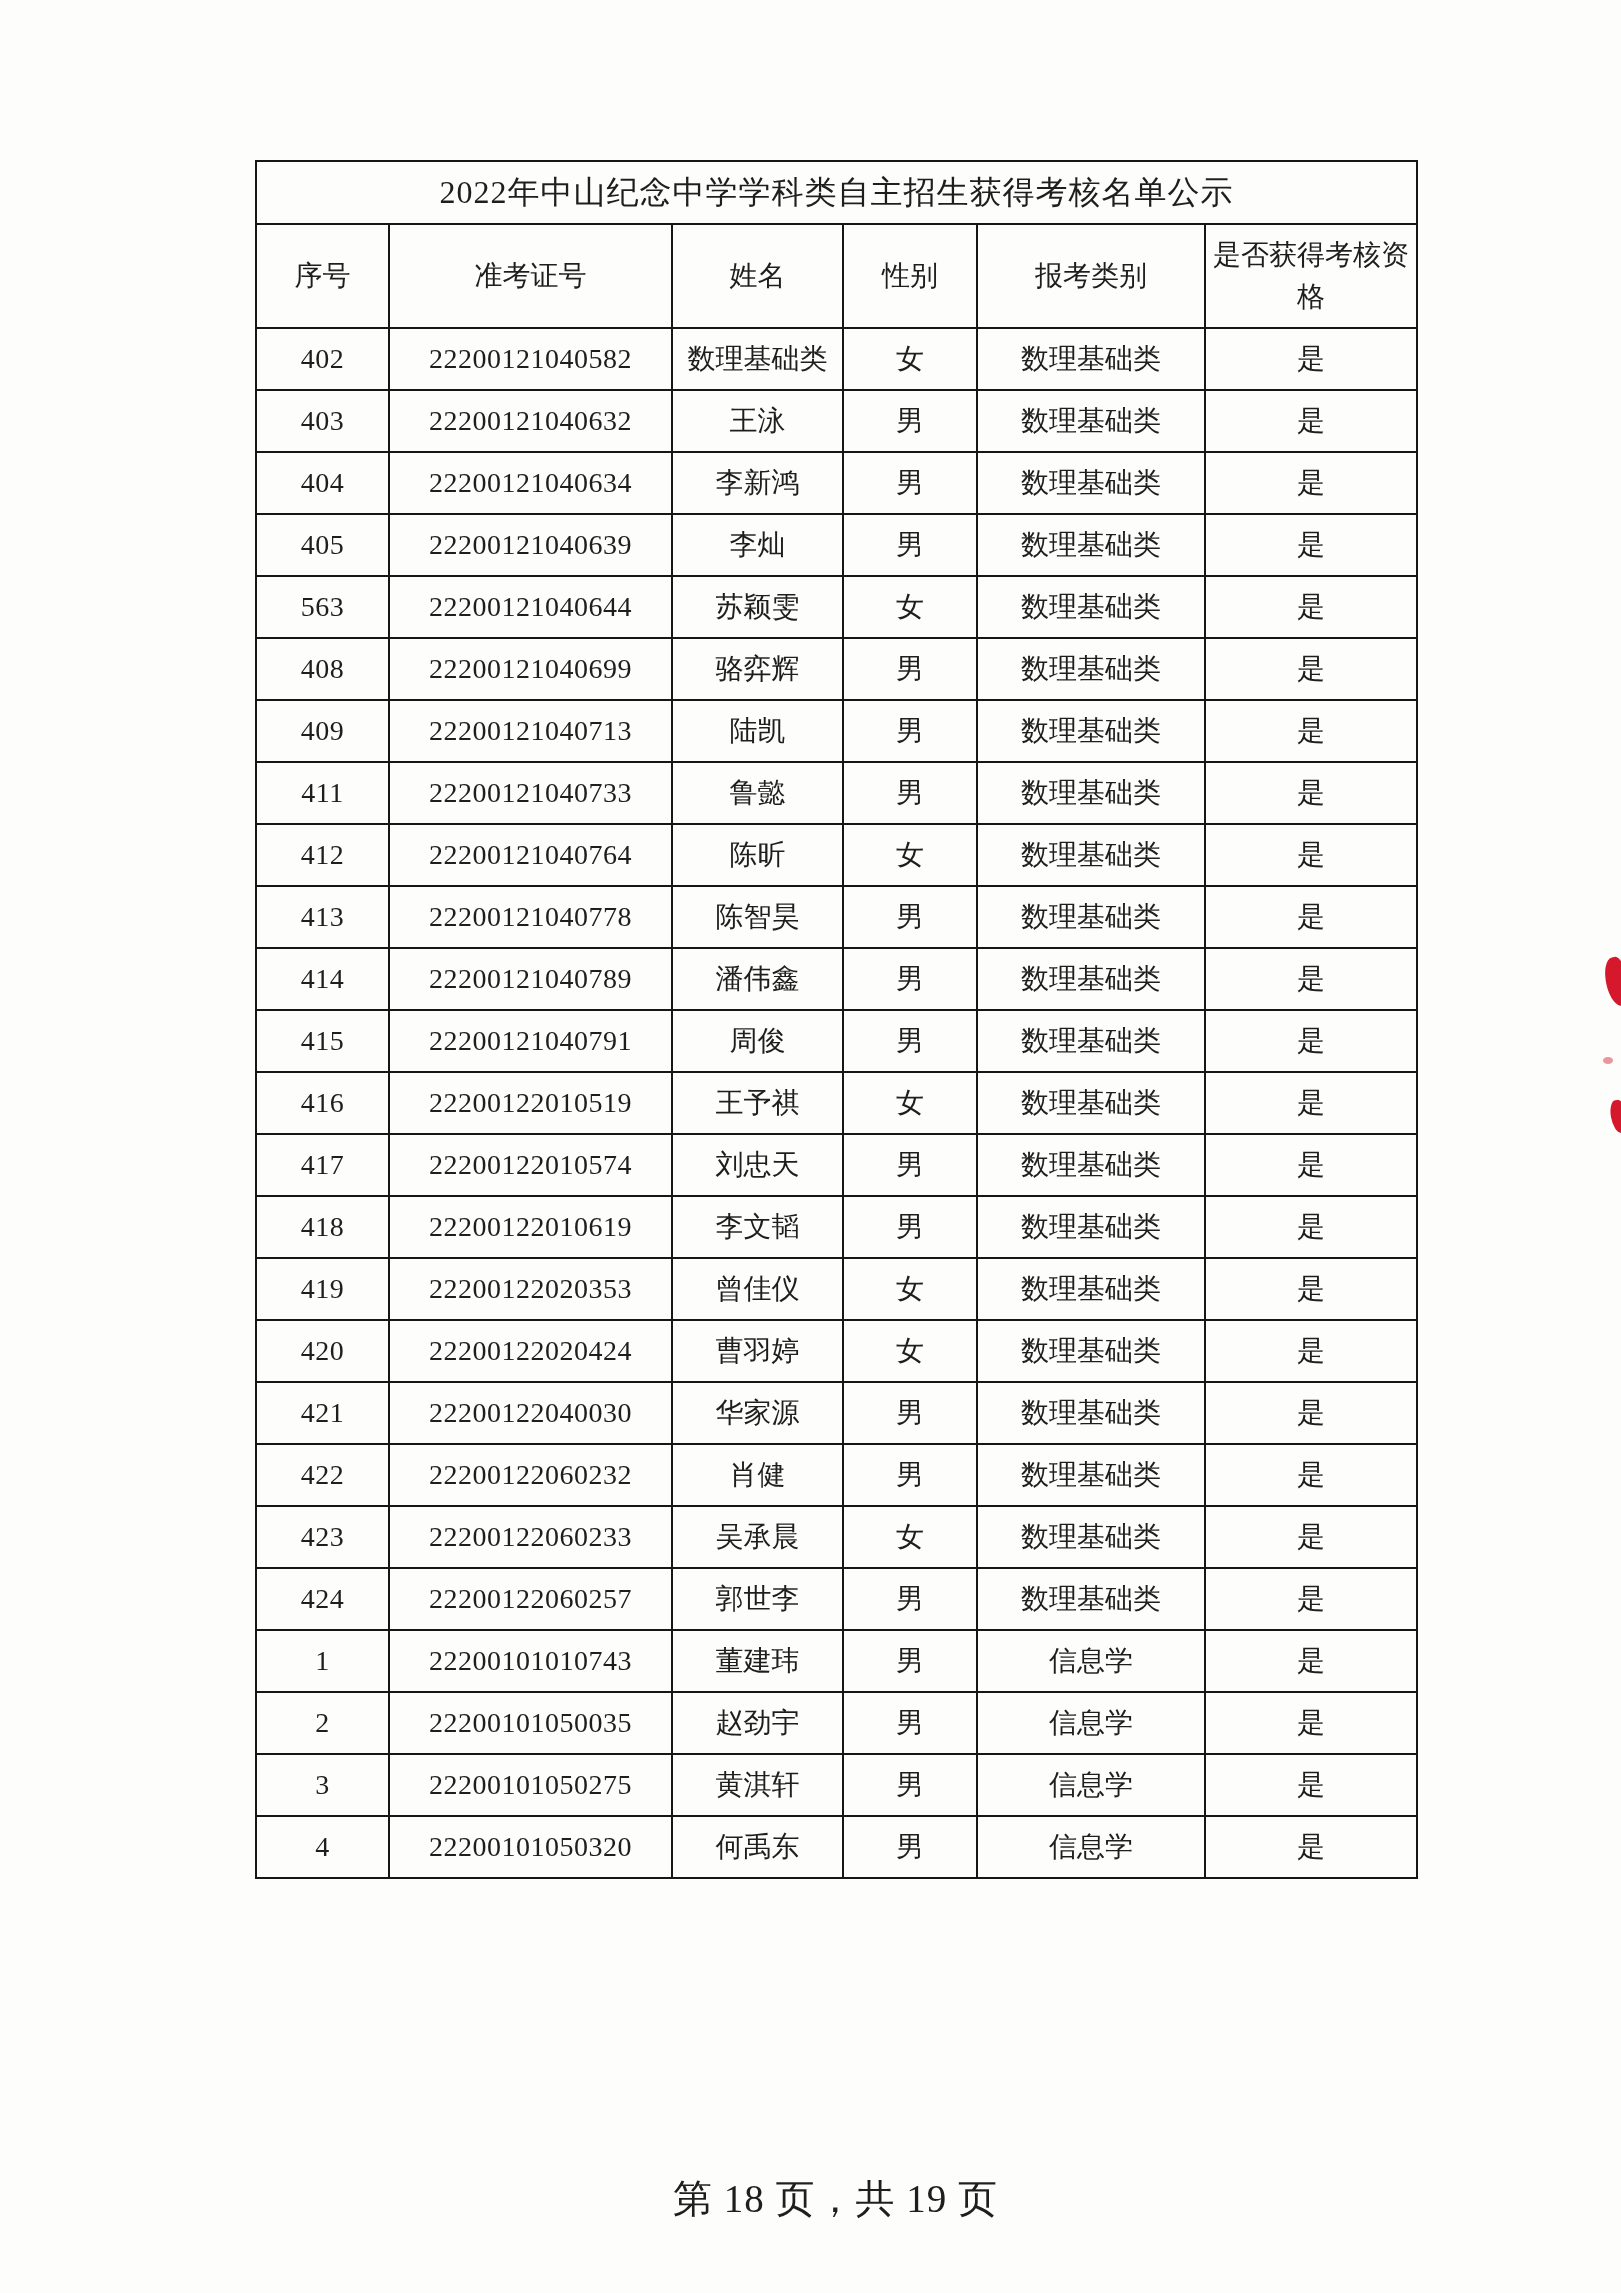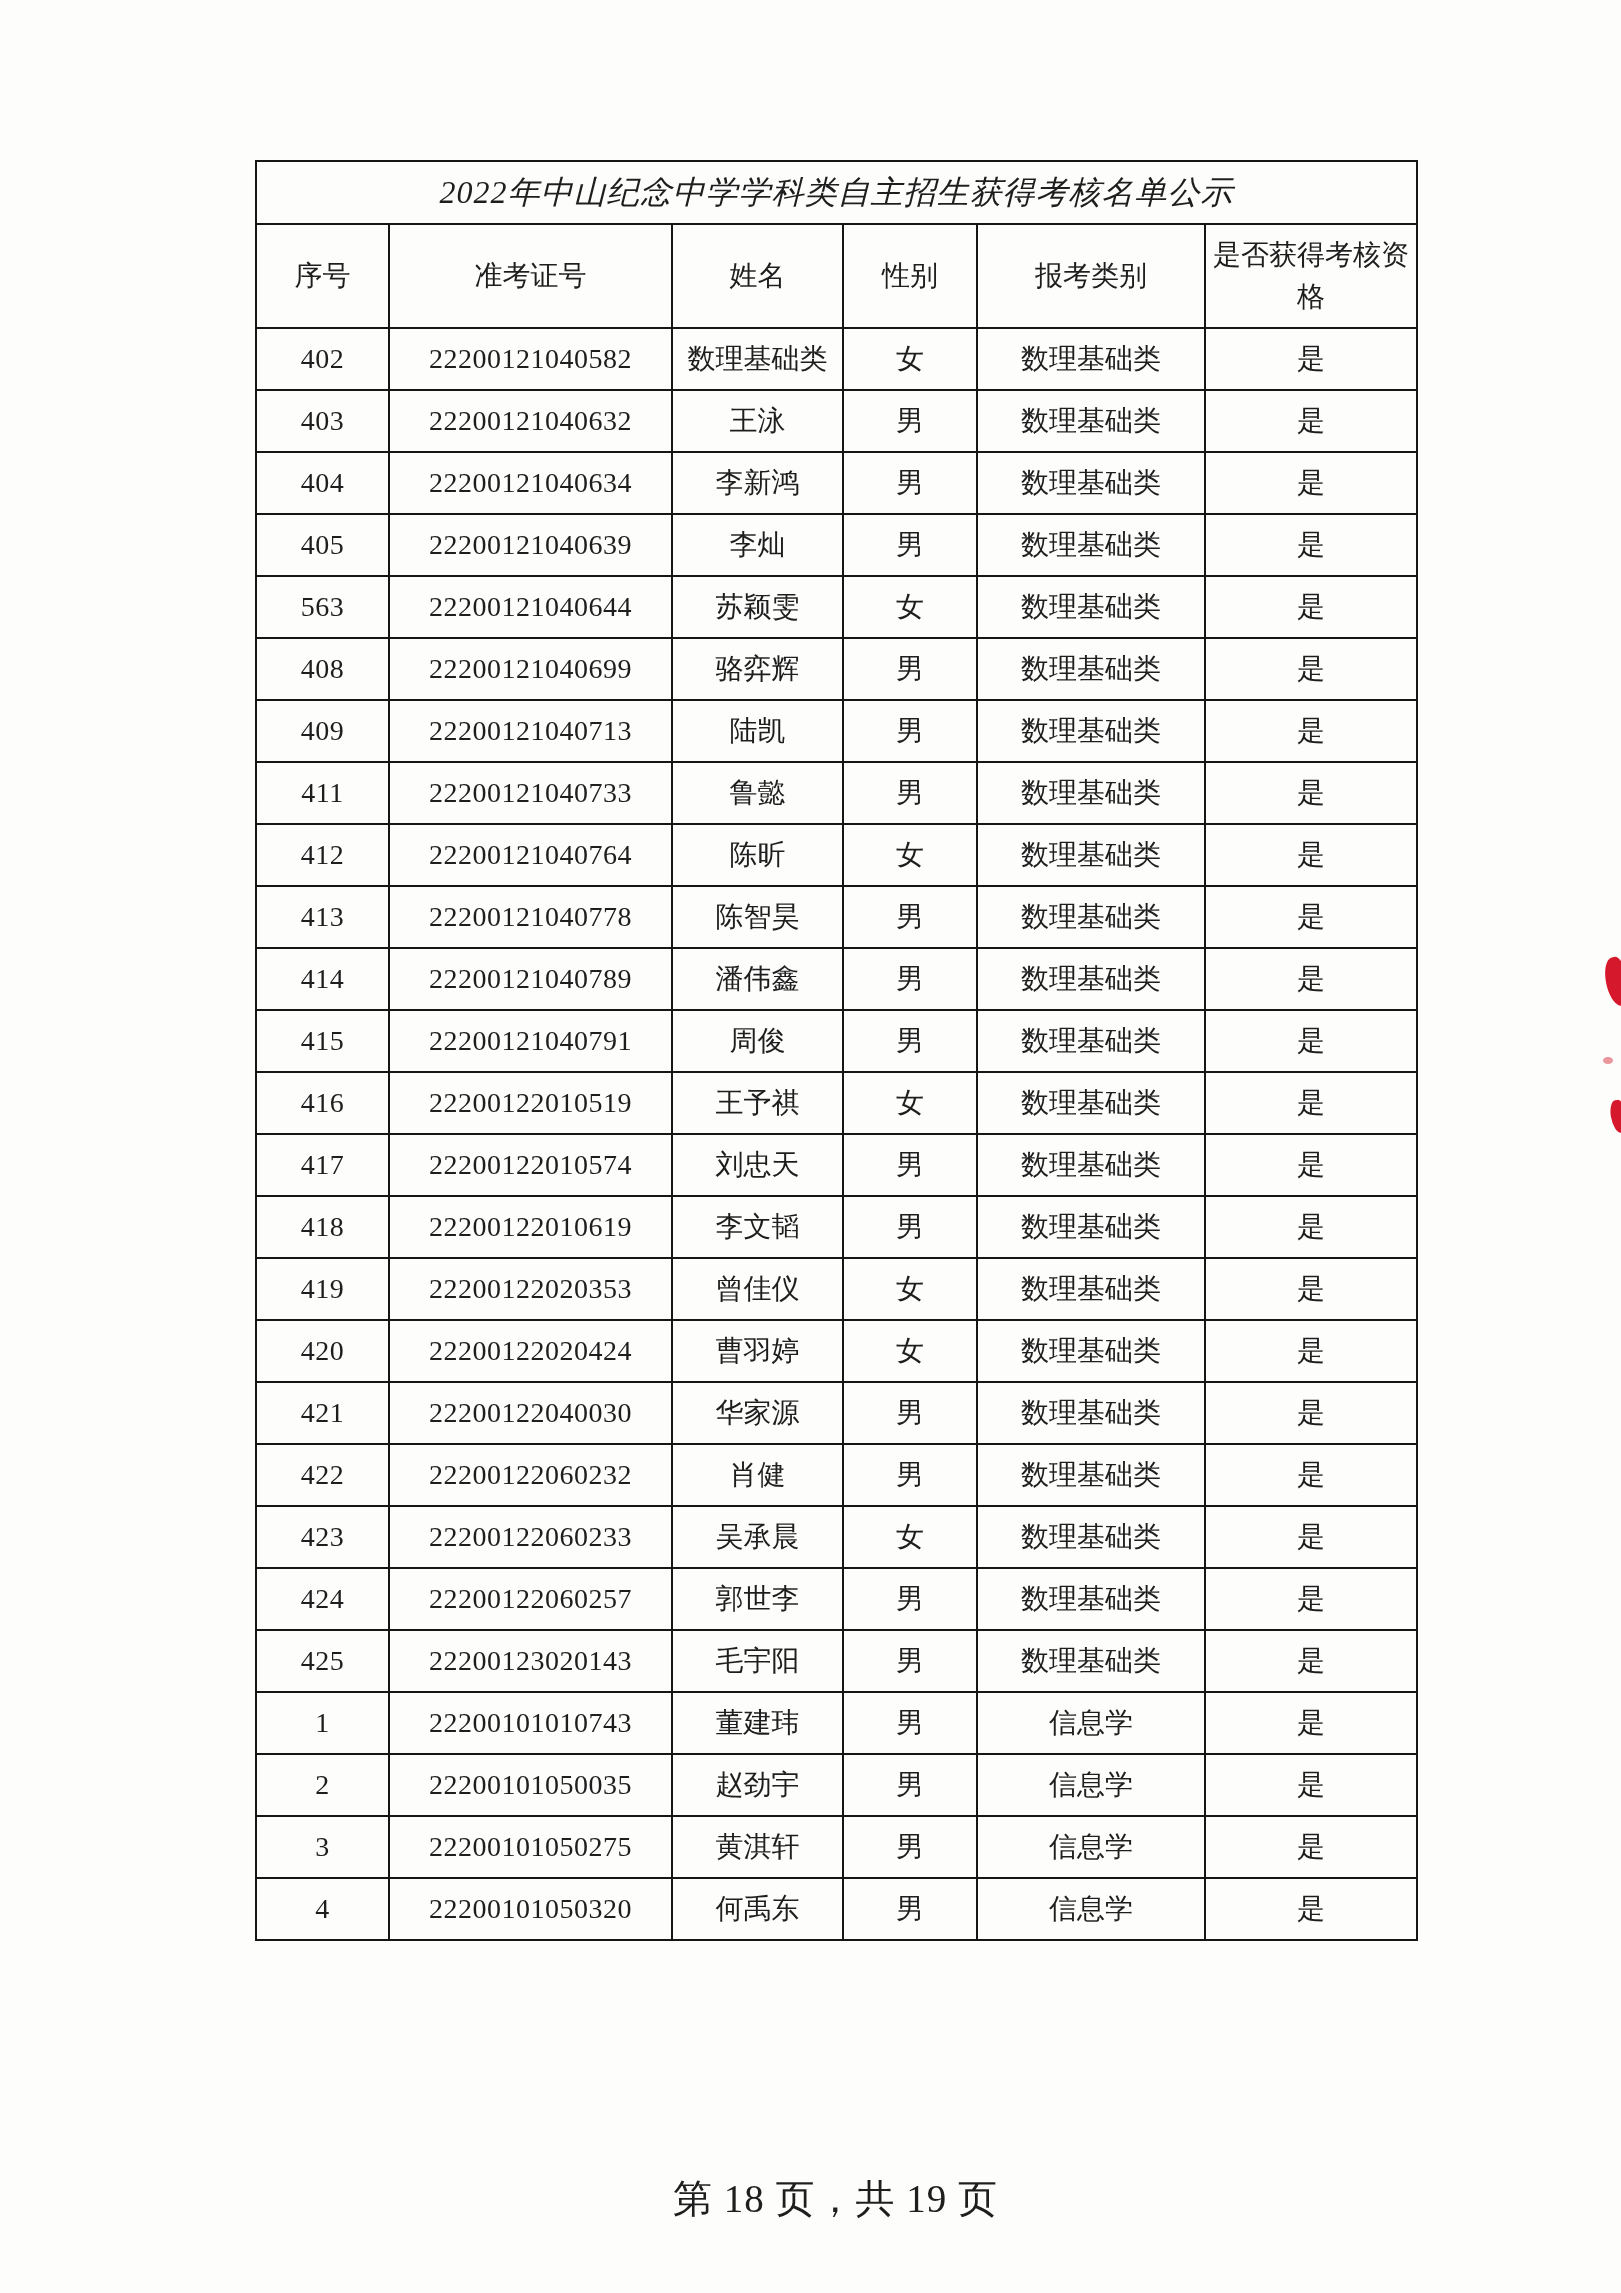--- a/index.html
+++ b/index.html
@@ -33,21 +33,20 @@
     vertical-align: middle;
     font-weight: normal;
     padding: 0 5.9px;
     overflow: hidden;
   }
   .title-cell {
     height: 61px;
     font-size: 32px;
     font-weight: bold;
     letter-spacing: 1px;
-    font-style: italic;
   }
   .header-row th {
     height: 102px;
     font-size: 28px;
     line-height: 1.5;
   }
   table.records tbody td {
     height: 60px;
     font-size: 28px;
   }
@@ -283,28 +282,20 @@
         </tr>
         <tr>
           <td class="num">424</td>
           <td class="num">22200122060257</td>
           <td>郭世李</td>
           <td>男</td>
           <td>数理基础类</td>
           <td>是</td>
         </tr>
         <tr>
-          <td class="num">425</td>
-          <td class="num">22200123020143</td>
-          <td>毛宇阳</td>
-          <td>男</td>
-          <td>数理基础类</td>
-          <td>是</td>
-        </tr>
-        <tr>
           <td class="num">1</td>
           <td class="num">22200101010743</td>
           <td>董建玮</td>
           <td>男</td>
           <td>信息学</td>
           <td>是</td>
         </tr>
         <tr>
           <td class="num">2</td>
           <td class="num">22200101050035</td>

